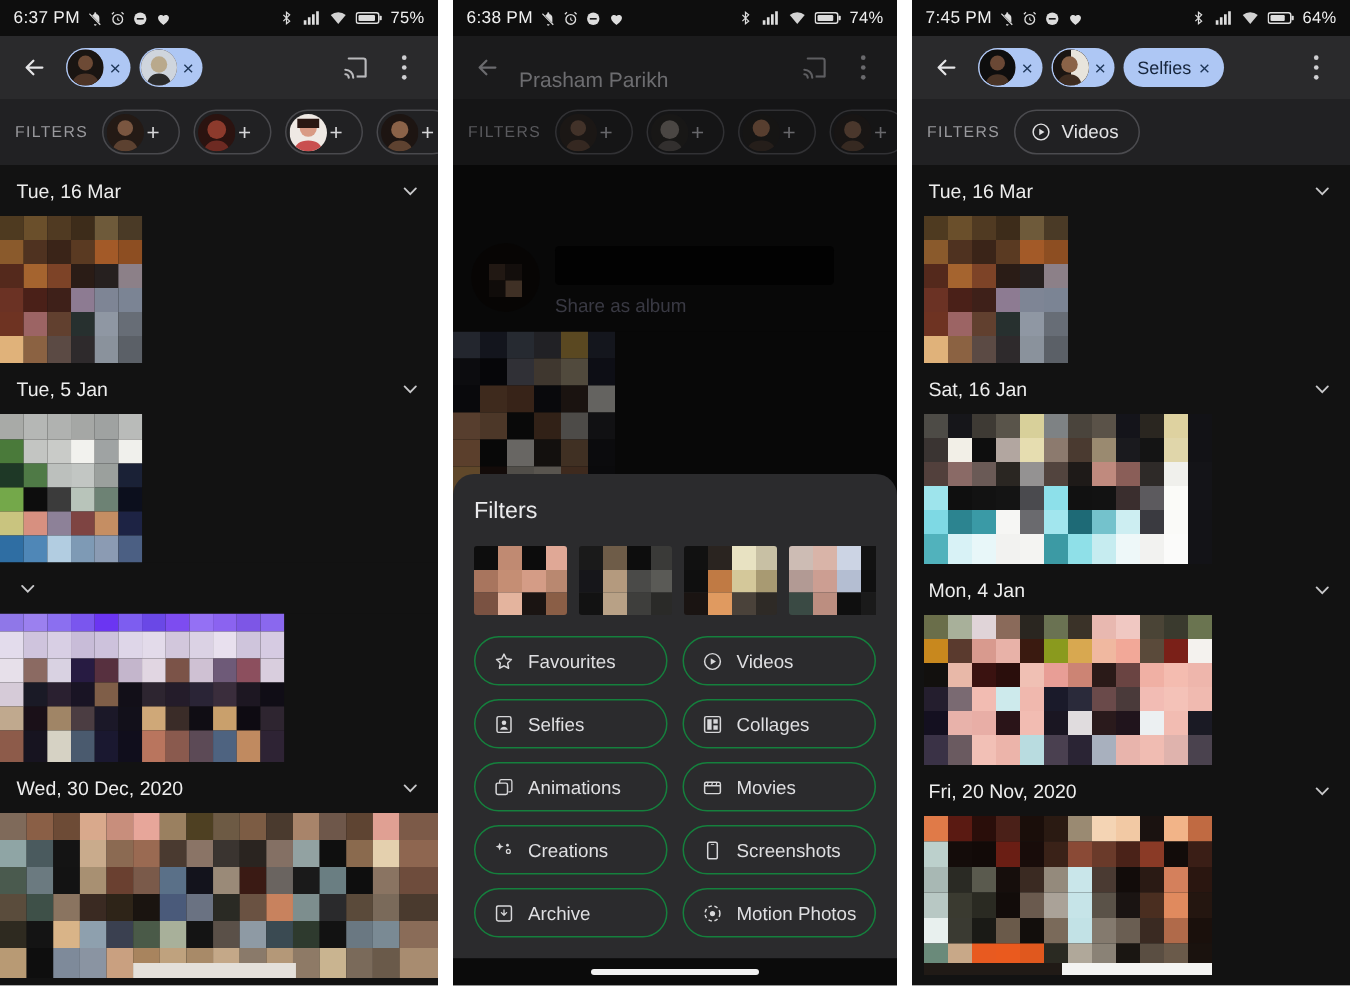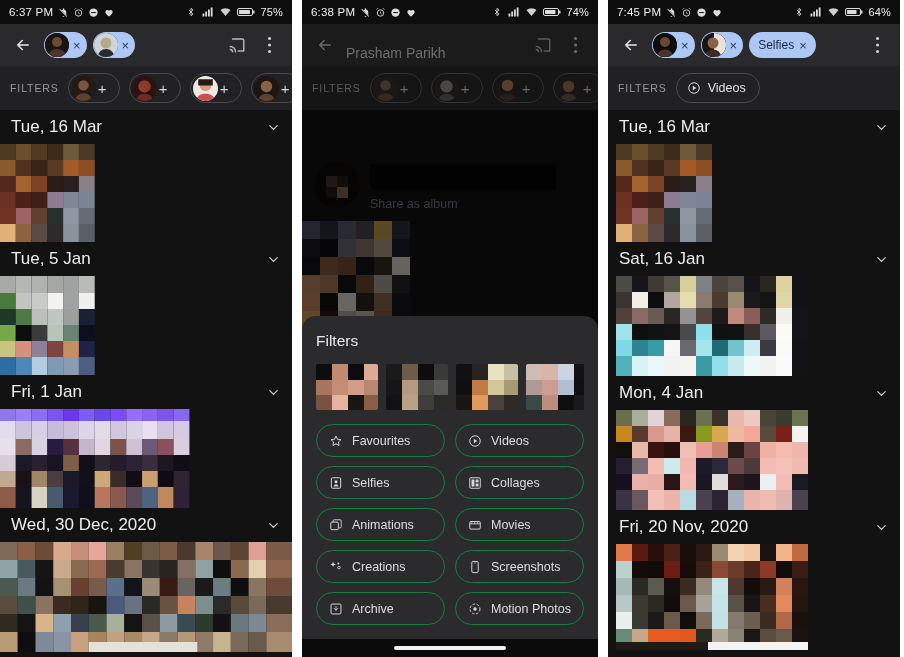--- a/index.html
+++ b/index.html
@@ -143,21 +143,21 @@
   .feed.dimmed::after {
     content: ""; position: absolute; inset: 0;
     background: rgba(0,0,0,.55); pointer-events: none;
   }
   .date-row {
     height: 34px;
     display: flex; align-items: center;
     padding: 0 11px;
     background: #121212;
   }
-  .date-label { color: #ededed; font-size: 17px; flex: 1 1 auto; }
+  .date-label { color: #ededed; font-size: 13px; flex: 1 1 auto; }
   .chev { color: #cfcfd1; flex: 0 0 auto; }
   .photo-band { display: block; width: 100%; }
 
   
   .share-header {
     display: flex; align-items: flex-start; gap: 10px;
     padding: 12px 12px 10px 12px;
     background: #121212;
     margin-top: 40px;
   }
@@ -451,21 +451,20 @@
             <rect x="80" y="65" width="16" height="16" fill="#1d2344"></rect>
           <rect x="0" y="81" width="16" height="18" fill="#2f6ea3"></rect>
             <rect x="16" y="81" width="16" height="18" fill="#4f87b7"></rect>
             <rect x="32" y="81" width="16" height="18" fill="#b2cde1"></rect>
             <rect x="48" y="81" width="16" height="18" fill="#7e9ab5"></rect>
             <rect x="64" y="81" width="16" height="18" fill="#8b9bb3"></rect>
             <rect x="80" y="81" width="16" height="18" fill="#4b5f83"></rect>
         </g>
       </svg>
       <div class="date-row">
-        <span class="date-label">Fri, 1 Jan</span>
         <span class="chev">
             <svg width="15" height="15" viewBox="0 0 24 24">
               <path fill="none" stroke="#c8c8ca" stroke-width="2" stroke-linecap="round" d="M6 9l6 6 6-6"></path>
             </svg>
           </span>
       </div>
       <svg class="photo-band" width="296" height="99" viewBox="0 0 296 99" preserveAspectRatio="none">
         <rect width="296" height="99" fill="#121212"></rect>
         <g>
           <rect x="0" y="0" width="16" height="12" fill="#8f77e8"></rect>

